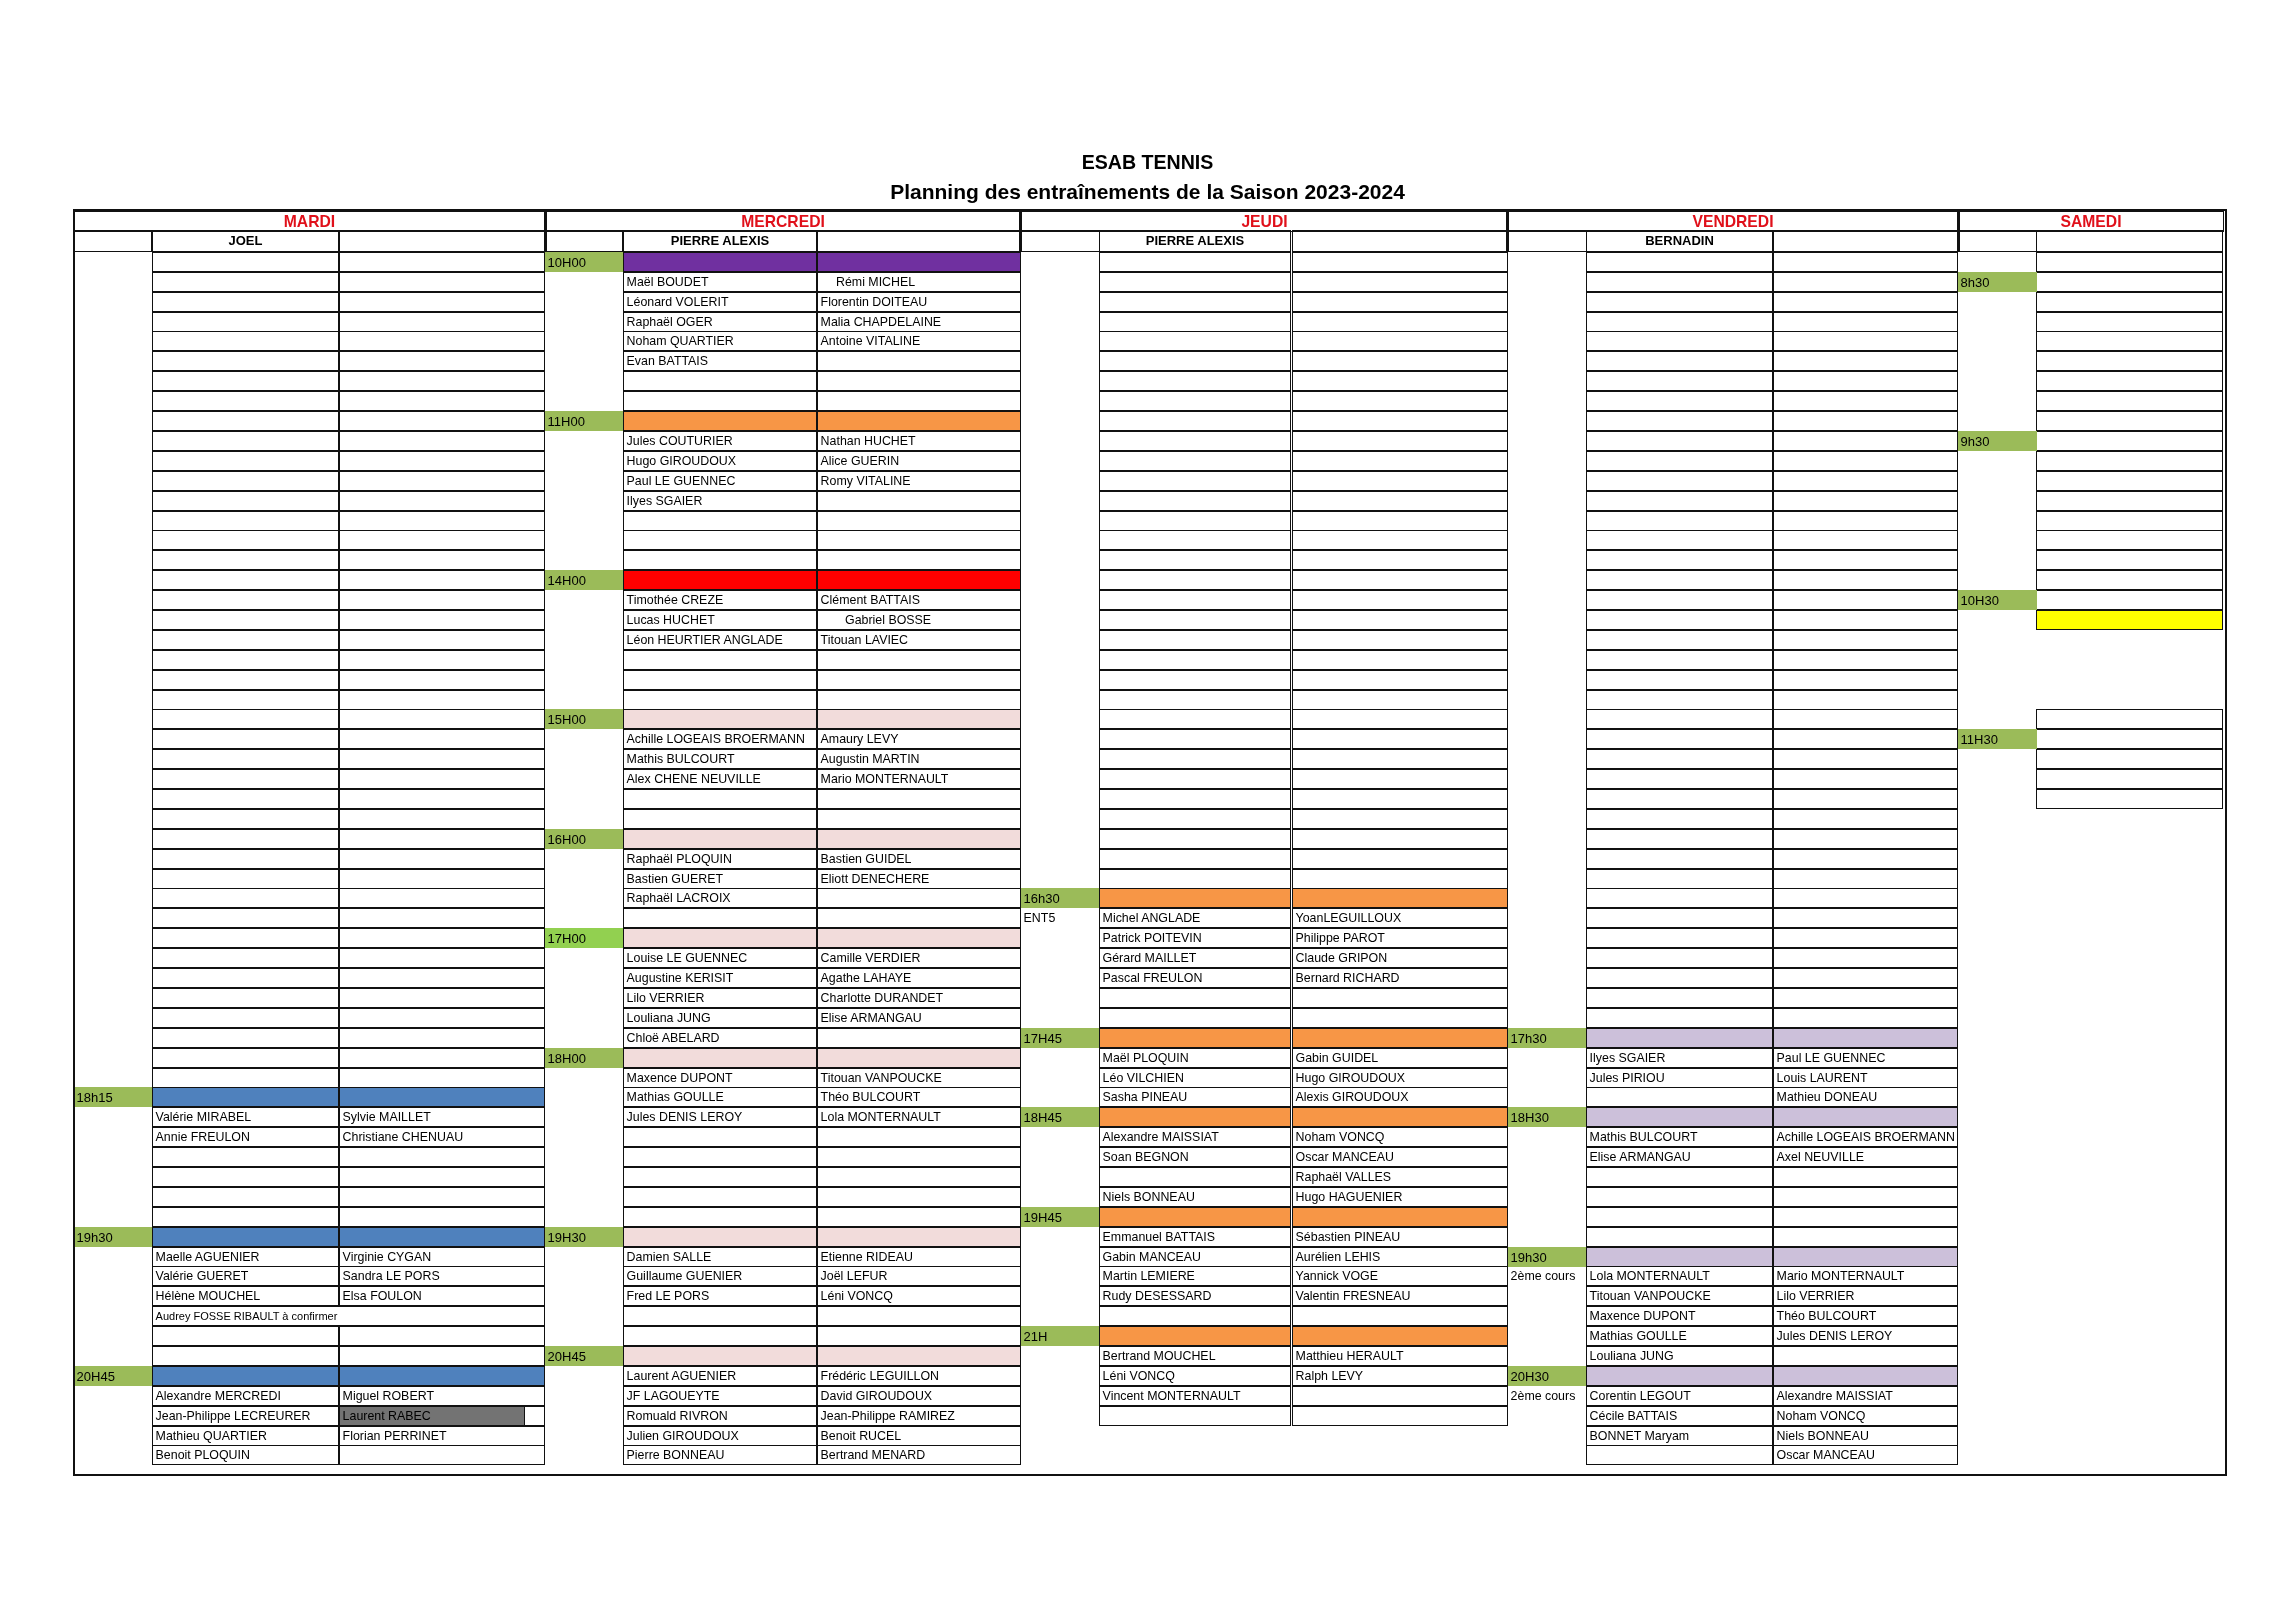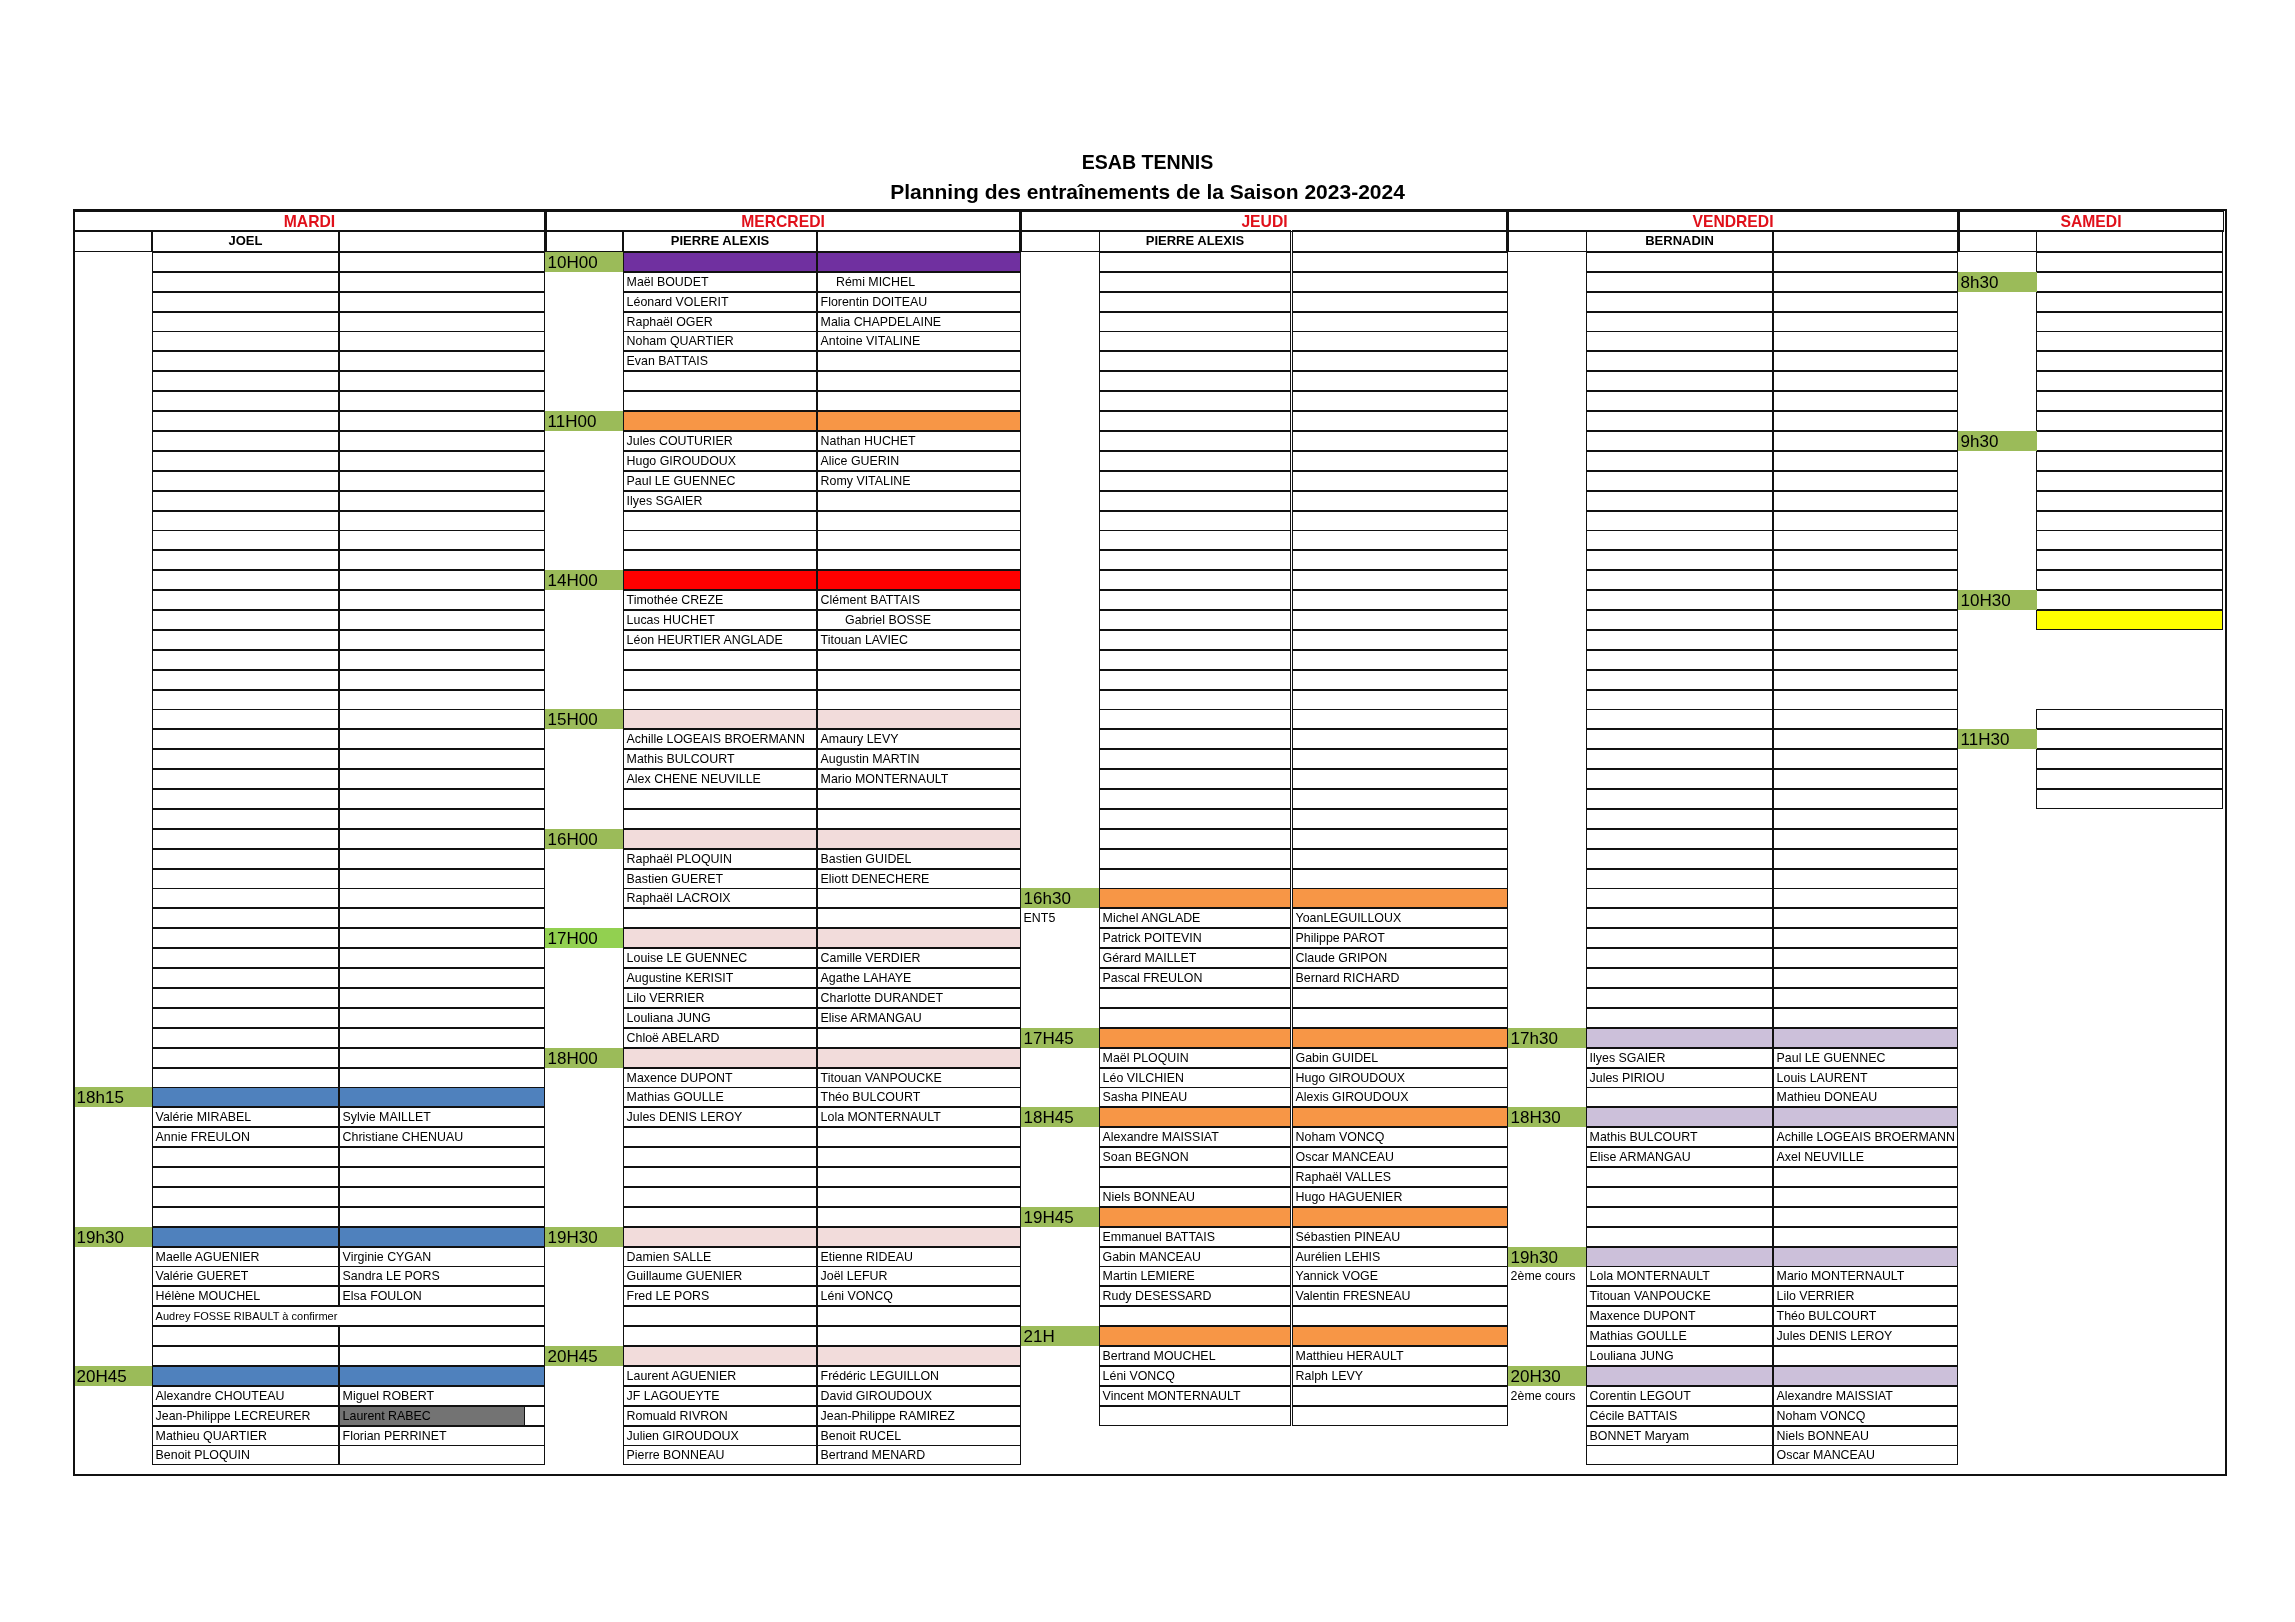--- a/index.html
+++ b/index.html
@@ -5,21 +5,21 @@
   html,body{margin:0;padding:0;background:#fff;}
   body{width:2295px;height:1622px;position:relative;overflow:hidden;font-family:"Liberation Sans",sans-serif;color:#000;}
   .title{position:absolute;left:0;width:2295px;text-align:center;font-weight:bold;font-family:"Liberation Sans",sans-serif;}
   #title1{top:151px;font-size:19.6px;}
   #title2{top:180px;font-size:21px;}
   #sheet{position:absolute;left:0;top:0;width:2295px;height:1622px;}
   .cell{position:absolute;box-sizing:border-box;font-size:12.4px;line-height:1;white-space:nowrap;overflow:visible;padding-left:2.6px;display:flex;align-items:center;}
   .b{border:1.3px solid #111;}
   .day{color:#e0101a;font-weight:bold;font-size:15.7px;justify-content:center;padding:0;}
   .trainer{font-weight:bold;font-size:13px;justify-content:center;padding:0;}
-  .time{font-size:17px;}
+  .time{font-size:13px;}
   .outer{position:absolute;border:2.6px solid #111;box-sizing:border-box;pointer-events:none;}
   .vline{position:absolute;background:#111;width:2.6px;}
 </style>
 </head>
 <body>
 
 <div class="title" id="title1">ESAB TENNIS</div>
 <div class="title" id="title2">Planning des entraînements de la Saison 2023-2024</div>
 
 <div id="sheet">
@@ -559,21 +559,21 @@
     <div class="cell b" style="left: 152px; top: 1247px; width: 187px; height: 20px; background: rgb(255, 255, 255);">Maelle AGUENIER</div>
     <div class="cell b" style="left: 339px; top: 1247px; width: 206px; height: 20px; background: rgb(255, 255, 255);"> Virginie CYGAN</div>
     <div class="cell b" style="left: 152px; top: 1266px; width: 187px; height: 20px; background: rgb(255, 255, 255);">Valérie GUERET</div>
     <div class="cell b" style="left: 339px; top: 1266px; width: 206px; height: 20px; background: rgb(255, 255, 255);">Sandra LE PORS</div>
     <div class="cell b" style="left: 152px; top: 1286px; width: 187px; height: 20px; background: rgb(255, 255, 255);">Hélène MOUCHEL</div>
     <div class="cell b" style="left: 339px; top: 1286px; width: 206px; height: 20px; background: rgb(255, 255, 255);">Elsa FOULON</div>
     <div class="cell b" style="left: 152px; top: 1306px; width: 393px; height: 20px; background: rgb(255, 255, 255); font-size: 11px;">Audrey FOSSE RIBAULT à confirmer</div>
     <div class="cell time" style="left: 74px; top: 1366px; width: 78px; height: 20px; background: rgb(155, 187, 89);">20H45</div>
     <div class="cell b" style="left: 152px; top: 1366px; width: 187px; height: 20px; background: rgb(79, 129, 189);"></div>
     <div class="cell b" style="left: 339px; top: 1366px; width: 206px; height: 20px; background: rgb(79, 129, 189);"></div>
-    <div class="cell b" style="left: 152px; top: 1386px; width: 187px; height: 20px; background: rgb(255, 255, 255);">Alexandre CHOUTEAU</div>
+    <div class="cell b" style="left: 152px; top: 1386px; width: 187px; height: 20px; background: rgb(255, 255, 255);">Alexandre MERCREDI</div>
     <div class="cell b" style="left: 339px; top: 1386px; width: 206px; height: 20px; background: rgb(255, 255, 255);">Miguel ROBERT</div>
     <div class="cell b" style="left: 152px; top: 1406px; width: 187px; height: 20px; background: rgb(255, 255, 255);">Jean-Philippe LECREURER</div>
     <div class="cell b" style="left: 339px; top: 1406px; width: 186px; height: 20px; background: #737373;">Laurent RABEC</div>
     <div class="cell b" style="left: 152px; top: 1426px; width: 187px; height: 20px; background: rgb(255, 255, 255);">Mathieu QUARTIER</div>
     <div class="cell b" style="left: 339px; top: 1426px; width: 206px; height: 20px; background: rgb(255, 255, 255);">Florian PERRINET</div>
     <div class="cell b" style="left: 152px; top: 1445px; width: 187px; height: 20px; background: rgb(255, 255, 255);">Benoit PLOQUIN</div>
     <div class="cell b" style="left: 339px; top: 1445px; width: 206px; height: 20px; background: rgb(255, 255, 255);"></div>
     <div class="cell time" style="left: 545px; top: 252px; width: 78px; height: 20px; background: rgb(155, 187, 89);">10H00</div>
     <div class="cell b" style="left: 623px; top: 252px; width: 194px; height: 20px; background: rgb(112, 48, 160);"></div>
     <div class="cell b" style="left: 817px; top: 252px; width: 204px; height: 20px; background: rgb(112, 48, 160);"></div>

